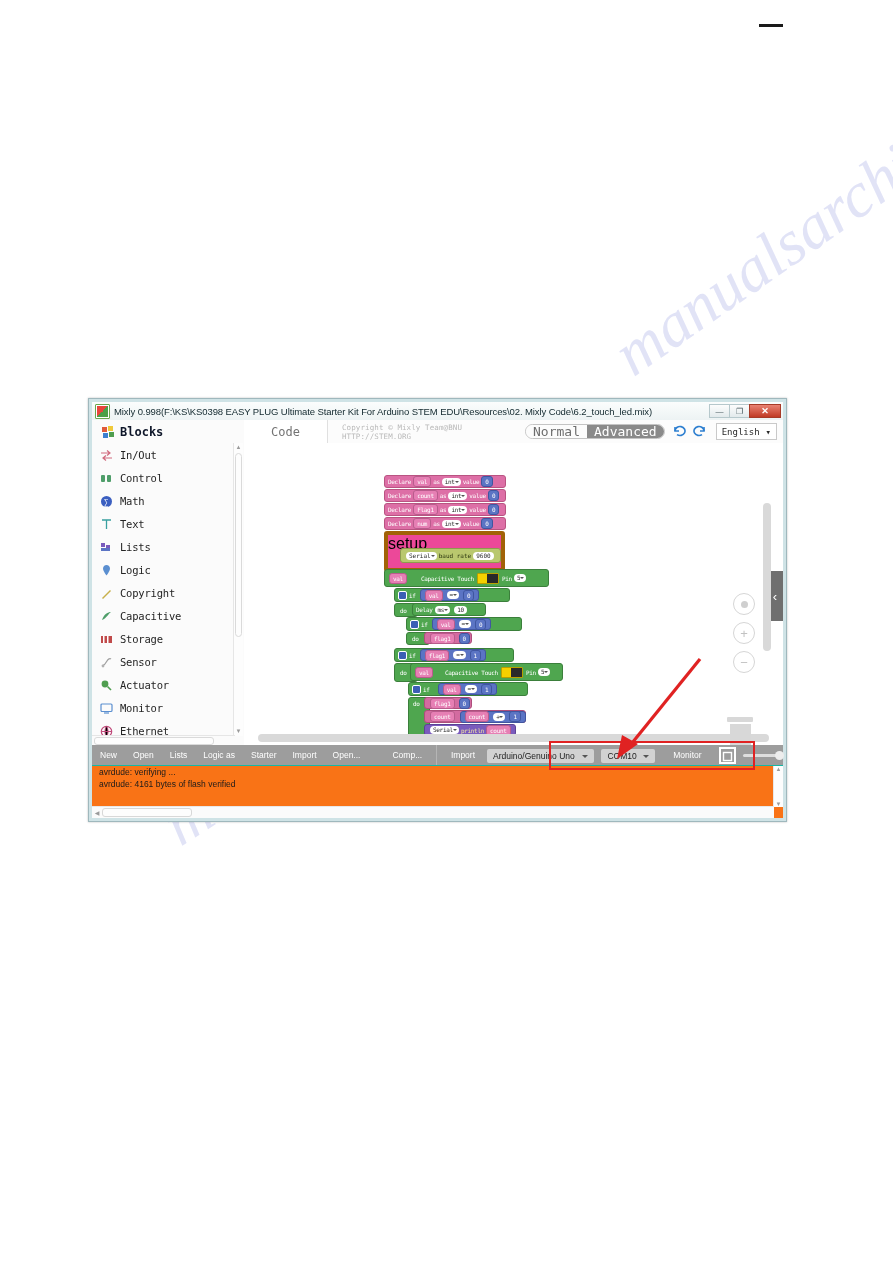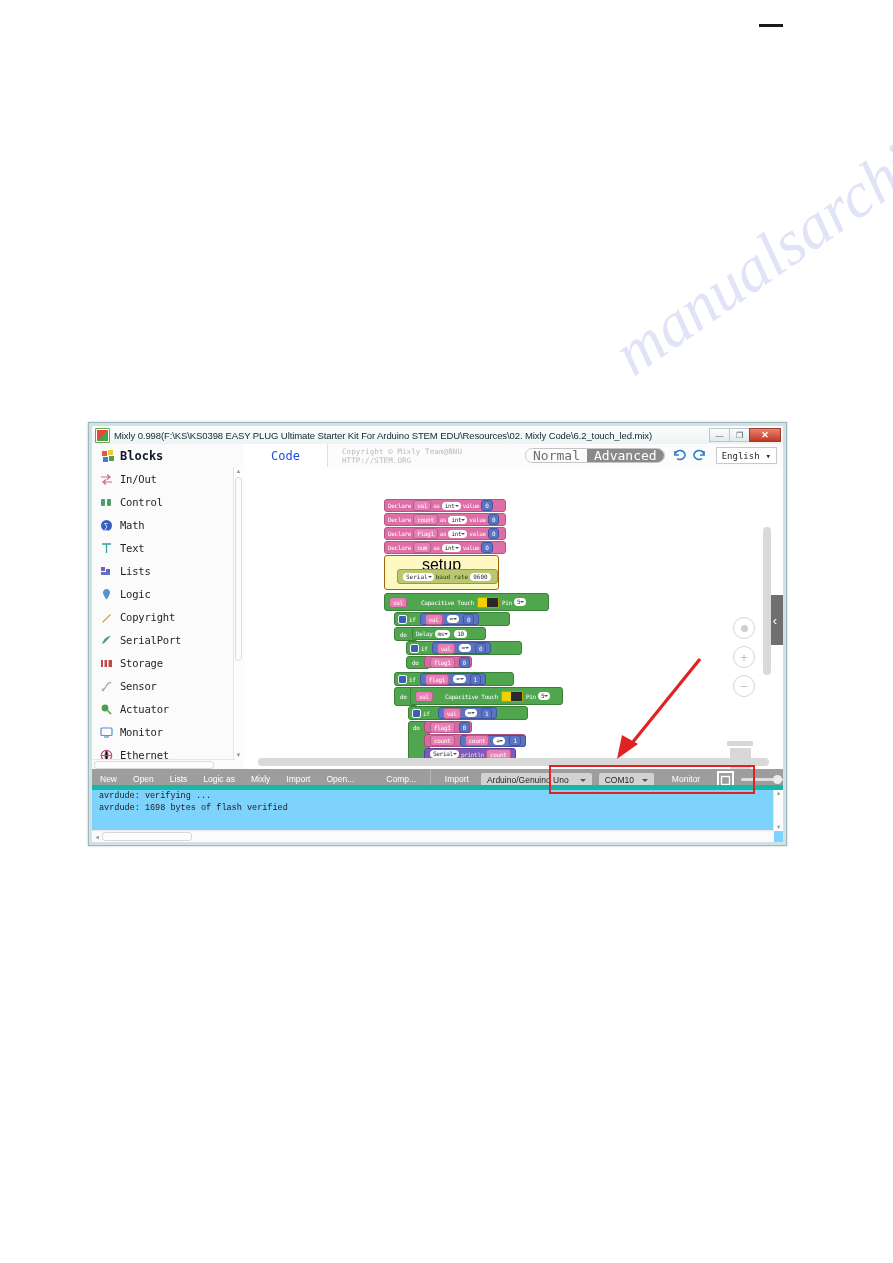--- a/index.html
+++ b/index.html
@@ -48,21 +48,20 @@
   }
 
   
   .app-window {
     position: absolute;
     left: 88px; top: 398px;
     width: 697px; height: 422px;
     background: #f3f6f6;
     border: 1px solid #9fb8bd;
     box-shadow: 0 0 2px rgba(0,0,0,.25);
-    margin-top: 24px;
   }
   .win-frame {
     position: absolute; inset: 0;
     border: 3px solid #cfe3e6;
     box-sizing: border-box;
     pointer-events: none;
   }
 
   
   .titlebar {
@@ -221,21 +220,21 @@
     background: #fcfcfc;
     border-bottom: 1px solid #e3e3e3;
     display: flex;
     align-items: stretch;
   }
   .code-tab {
     width: 83px;
     display: flex; align-items: center; justify-content: center;
     font-family: "DejaVu Sans Mono", monospace;
     font-size: 12px;
-    color: #1d4ed8;
+    color: #737373;
     background: #ffffff;
     border-right: 1px solid #e0e0e0;
   }
   .copyright {
     flex: 1;
     display: flex; align-items: center;
     padding-left: 14px;
     font-family: "DejaVu Sans Mono", monospace;
     font-size: 7.5px;
     color: #b9b9b9;
@@ -530,23 +529,22 @@
     width: 9px; height: 9px;
     border-radius: 50%;
     background: #ededed;
   }
 
   
   .console {
     position: absolute;
     left: 0; right: 0; bottom: 0;
     height: 52px;
-    background: #7dd3fc;
-    border-top: 5px solid #14b8a6;
-    font-family: Liberation Mono, monospace;
+    background: #f97316;
+    border-top: 1px solid #14b8a6;
   }
   .console-line {
     font-size: 8.5px;
     color: #1b1b1b;
     padding-left: 7px;
     line-height: 12px;
   }
   .console-vscroll {
     position: absolute;
     right: 0; top: 0; bottom: 11px;
@@ -686,21 +684,21 @@
                 </svg>
             </span>
             <span class="lbl">Copyright</span>
           </div>
           <div class="sb-item">
             <span class="ico">
               <svg width="13" height="13" viewBox="0 0 13 13">
                   <path d="M2 10c2-6 6-8 9-8-3 2-4 6-9 8z" fill="#4f9e6a"></path>
                 </svg>
             </span>
-            <span class="lbl">SerialPort</span>
+            <span class="lbl">Capacitive</span>
           </div>
           <div class="sb-item">
             <span class="ico">
               <svg width="13" height="13" viewBox="0 0 13 13">
                   <rect x="1" y="3" width="11" height="7" fill="#c04a4a"></rect>
                   <rect x="3" y="3" width="1.5" height="7" fill="#fff"></rect>
                   <rect x="7" y="3" width="1.5" height="7" fill="#fff"></rect>
                 </svg>
             </span>
             <span class="lbl">Storage</span>
@@ -810,21 +808,21 @@
           <div class="decl-row">
             <span>Declare</span>
             <span class="pill">num</span>
             <span>as</span>
             <span class="field sel">int</span>
             <span>value</span>
             <span class="numpill">0</span>
           </div>
         </div>
 
-        <div style="position:absolute;left:140px;top:88px;width:113px;height:33px;background:#fef9c3;border:1px solid #a16207;border-radius:3px;text-align:center;">
+        <div style="position:absolute;left:140px;top:88px;width:113px;height:33px;background:#ec4899;border:4px solid #a16207;border-radius:3px;">
           <div class="hdr">setup</div>
           <div class="setup-inner">
             <span class="field sel">Serial</span>
             <span>baud rate</span>
             <span class="field">9600</span>
           </div>
         </div>
 
         <div style="position:absolute;left:140px;top:126px;">
 
@@ -935,21 +933,21 @@
           <div class="lid"></div>
           <div class="can"></div>
         </div>
       </div>
 
       <div class="bottombar">
         <span class="tb-btn">New</span>
         <span class="tb-btn">Open</span>
         <span class="tb-btn">Lists</span>
         <span class="tb-btn">Logic as</span>
-        <span class="tb-btn">Mixly</span>
+        <span class="tb-btn">Starter</span>
         <span class="tb-btn">Import</span>
         <span class="tb-btn">Open...</span>
         <span class="tb-btn" style="margin-left:16px">Comp...</span>
         <span class="tb-sep"></span>
         <span class="tb-btn">Import</span>
         <span class="select-box sel-board">
           <span>Arduino/Genuino Uno</span>
           <span class="caret"></span>
         </span>
         <span class="select-box sel-port">
@@ -962,21 +960,21 @@
               <rect x="2.5" y="2.5" width="8" height="8" fill="none" stroke="#fff" stroke-width="1.4"></rect>
             </svg>
         </span>
         <span class="slider">
           <span class="knob"></span>
         </span>
       </div>
 
       <div class="console">
         <div class="console-line">avrdude: verifying ...</div>
-        <div class="console-line">avrdude: 1698 bytes of flash verified</div>
+        <div class="console-line">avrdude: 4161 bytes of flash verified</div>
         <div class="console-vscroll">
           <span class="arr up">▲</span>
           <span class="arr dn">▼</span>
         </div>
         <div class="console-hscroll">
           <span class="arr">◀</span>
           <span class="thumb"></span>
         </div>
       </div>
 

